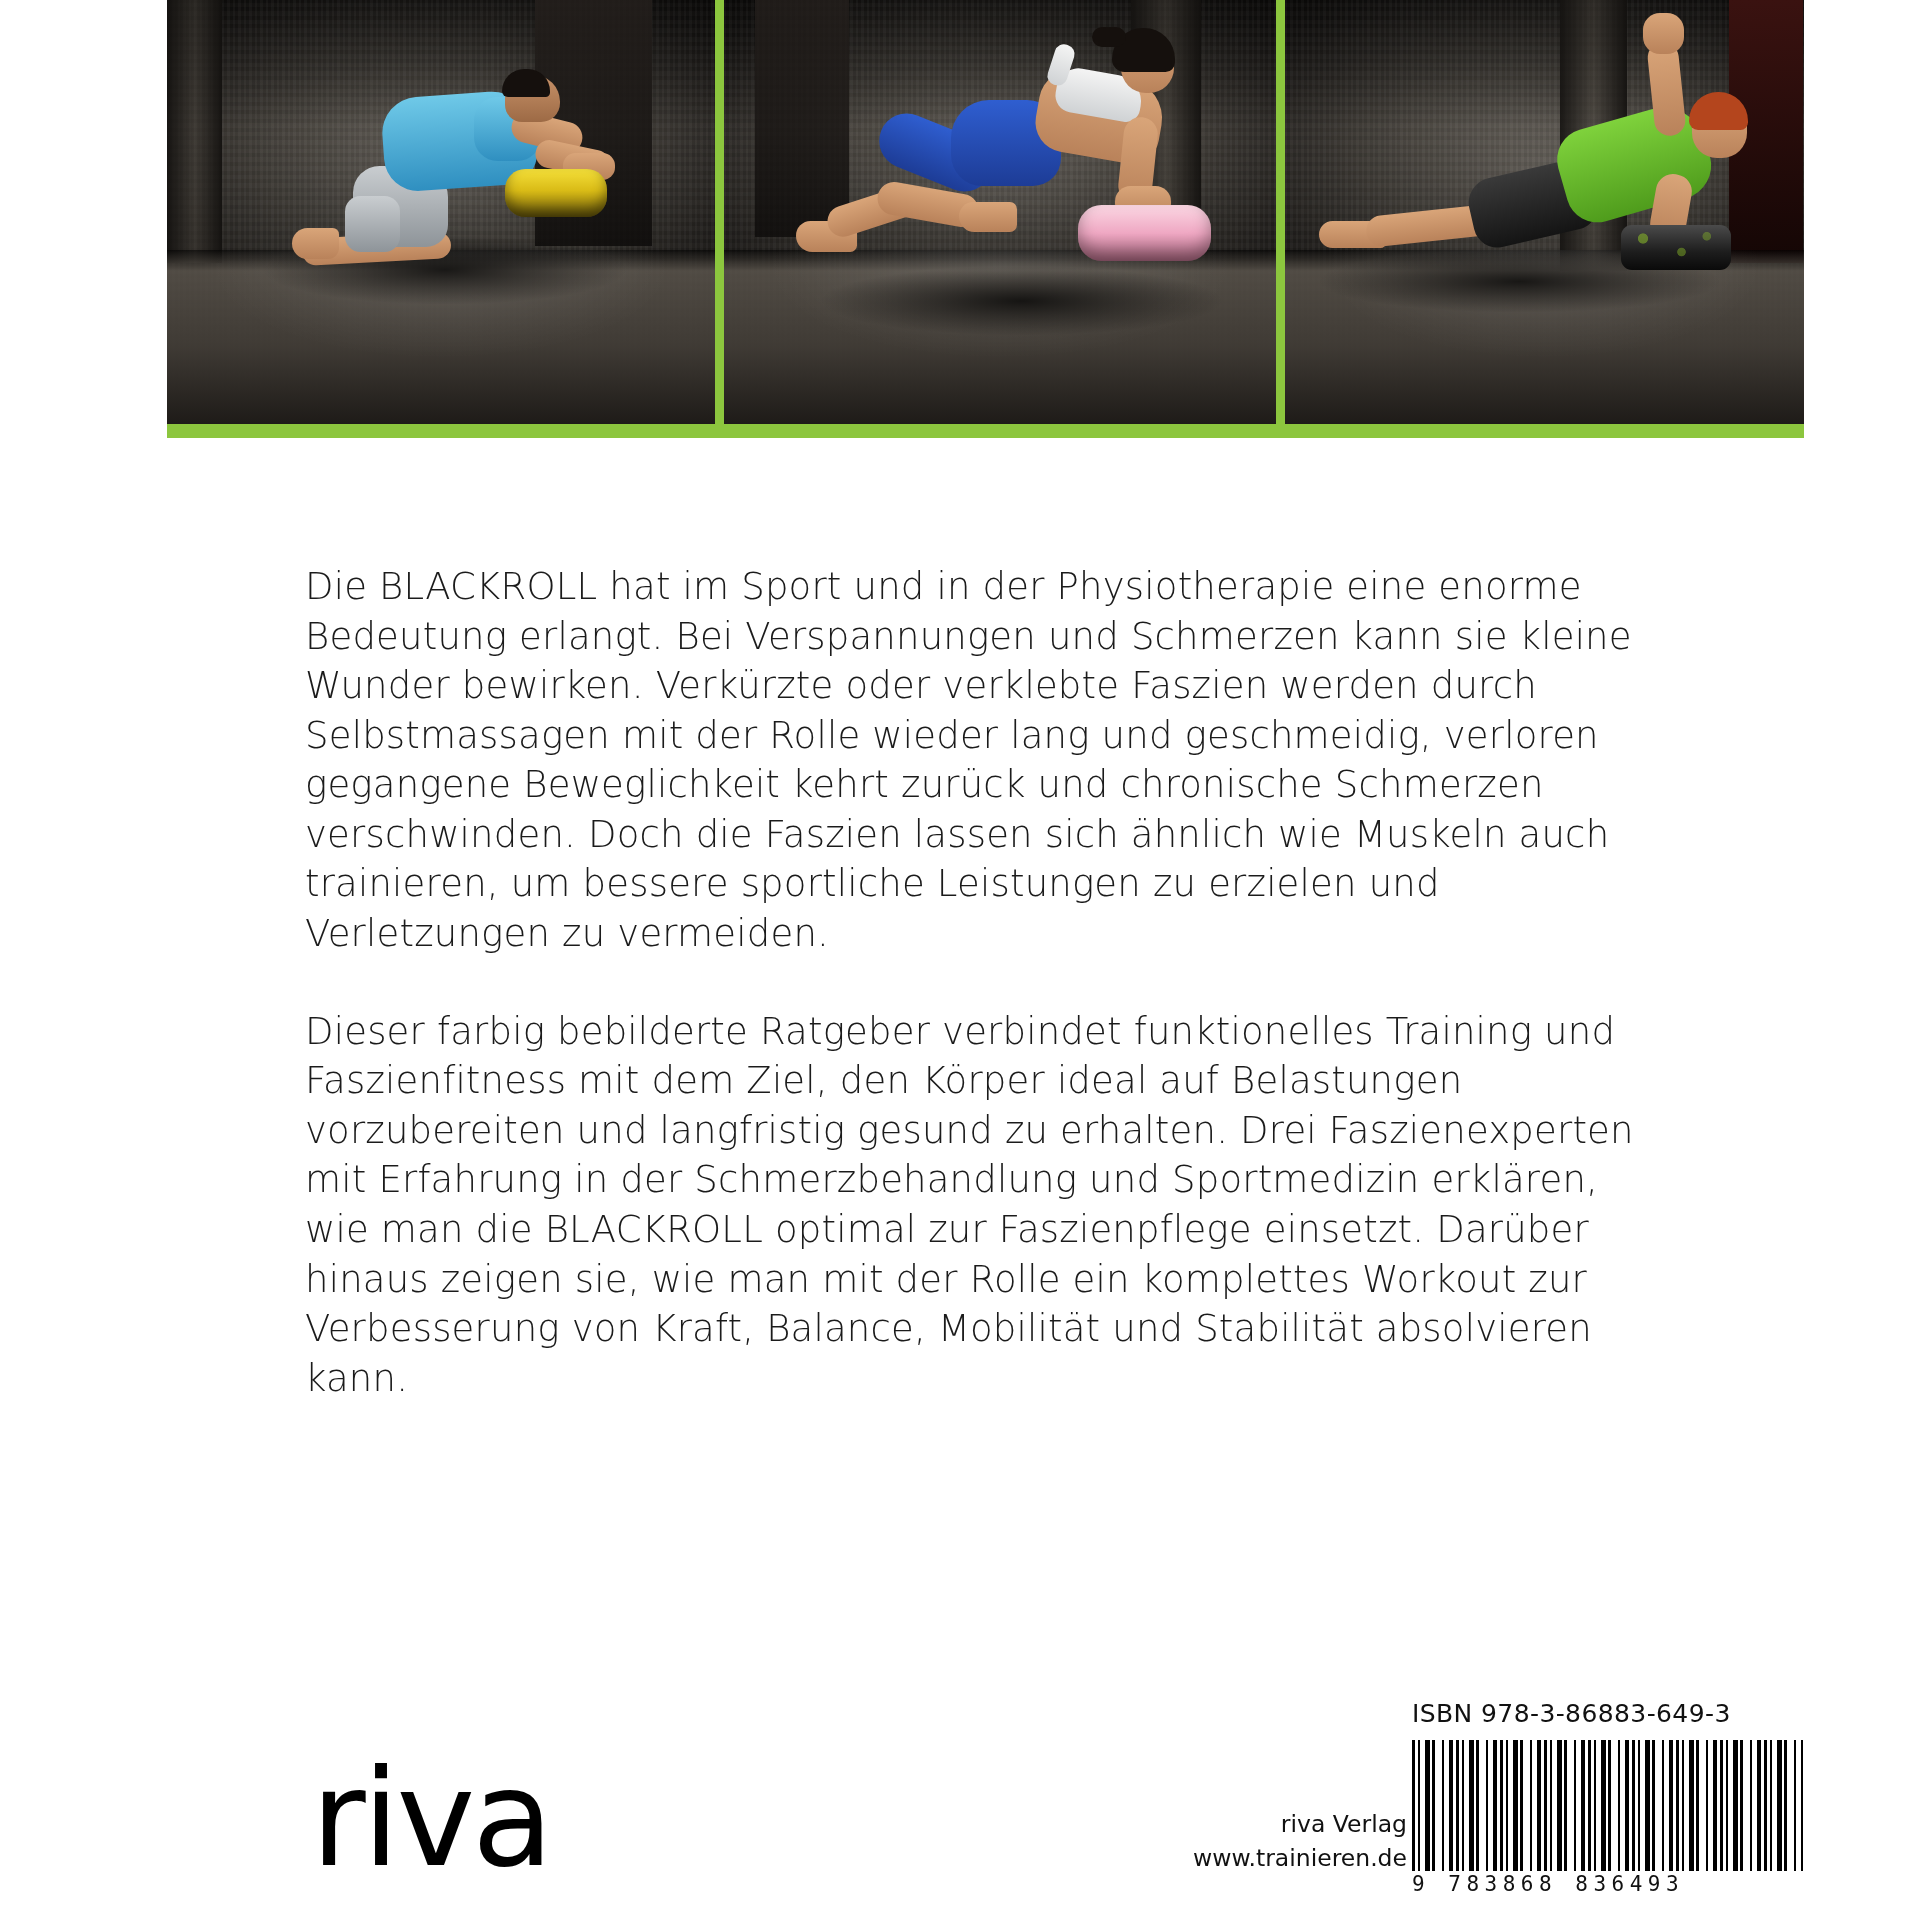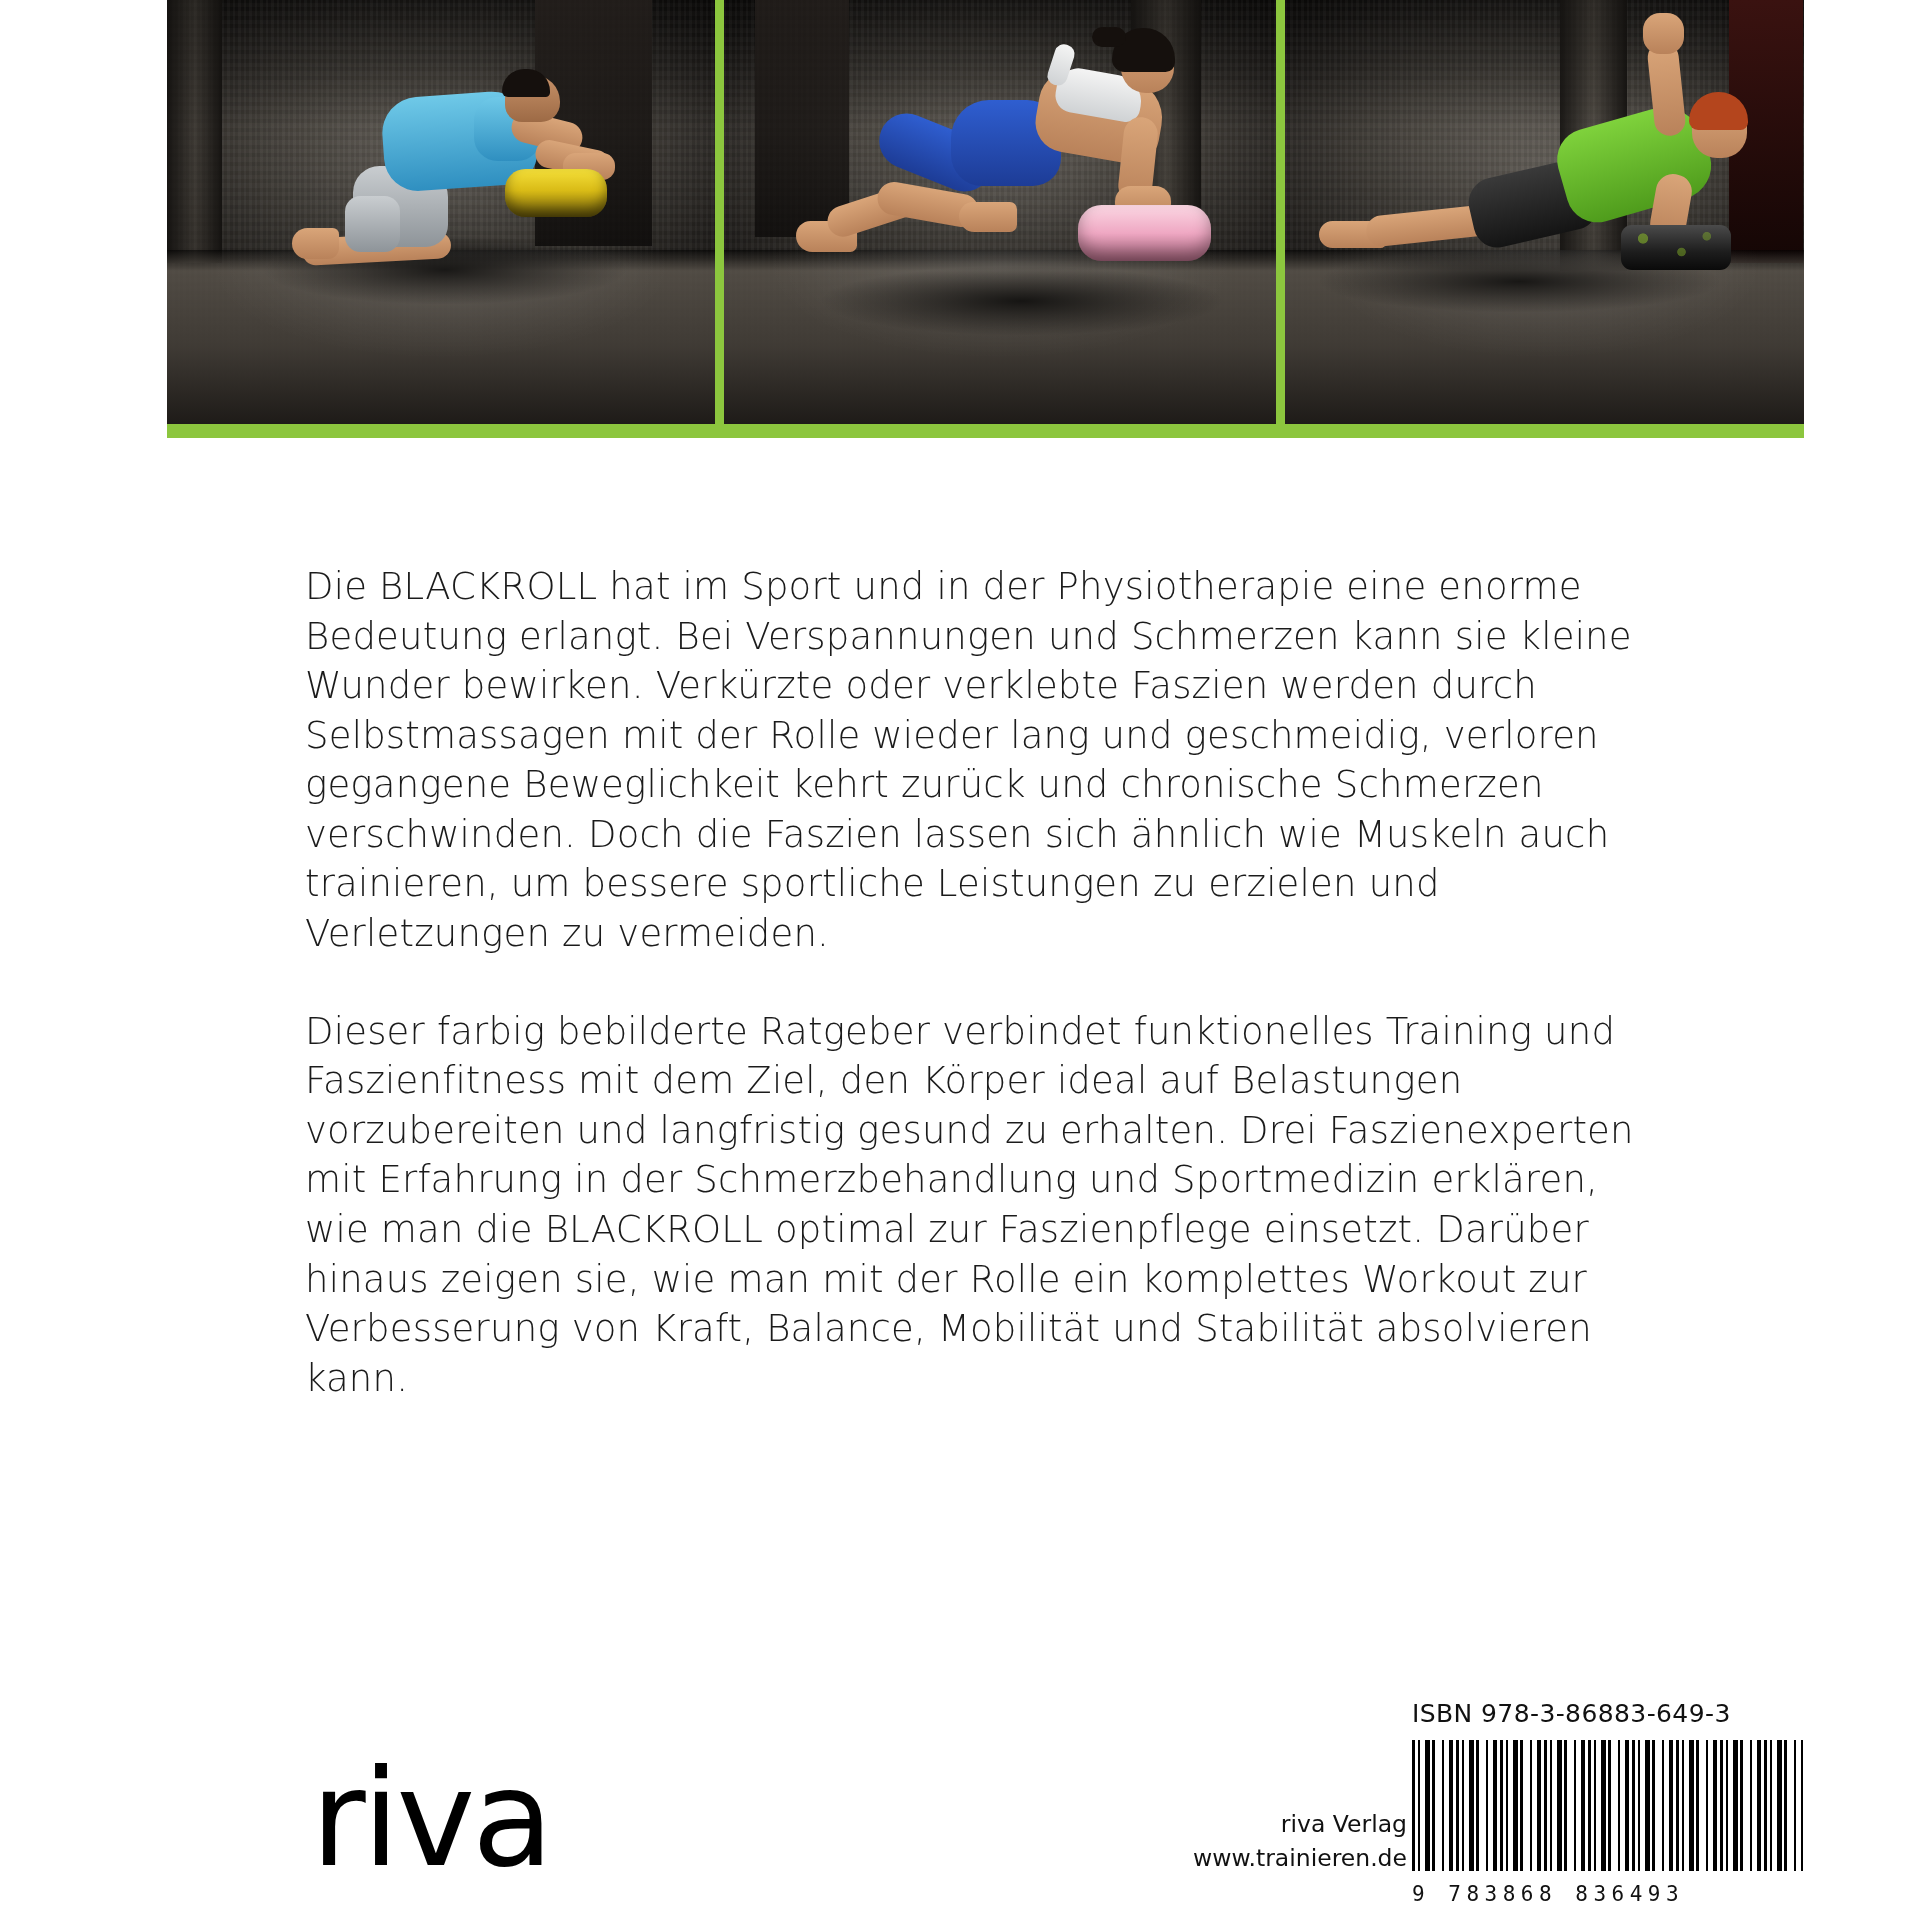--- a/index.html
+++ b/index.html
@@ -157,41 +157,41 @@
     bottom: 52px;
     text-align: right;
     font-size: 23.5px;
     line-height: 1.45;
     color: #111;
     font-family: "DejaVu Sans", sans-serif;
   }
   .isbn-block {
     position: absolute;
     right: 124px;
-    bottom: 21px;
+    bottom: 31px;
     width: 391px;
   }
   .isbn-text {
     font-size: 25px;
     letter-spacing: 0.4px;
     color: #111;
     margin-bottom: 12.5px;
     font-family: "DejaVu Sans", sans-serif;
   }
   .barcode {
     width: 391px;
     height: 131px;
     background-image:
       repeating-linear-gradient(90deg,
         #000 0 3.1px, #fff 3.1px 6.3px, #000 6.3px 7.8px, #fff 7.8px 13.3px,
         #000 13.3px 18px, #fff 18px 20.3px, #000 20.3px 23.5px, #fff 23.5px 30px,
         #000 30px 32px, #fff 32px 37px, #000 37px 41px, #fff 41px 44px);
   }
   .barcode-digits {
-    margin-top: 11px;
+    margin-top: 1px;
     font-size: 21px;
     letter-spacing: 5.5px;
     color: #111;
     font-family: "DejaVu Sans Mono", monospace;
     white-space: nowrap;
   }
 </style>
 </head>
 <body>
 

